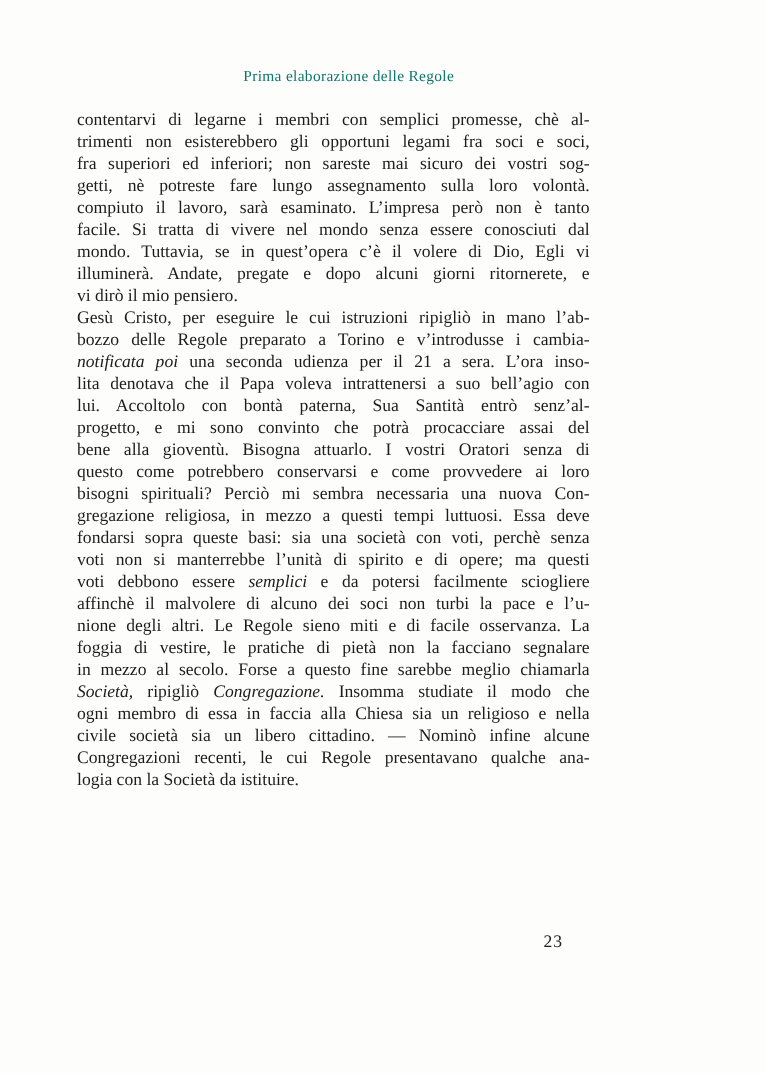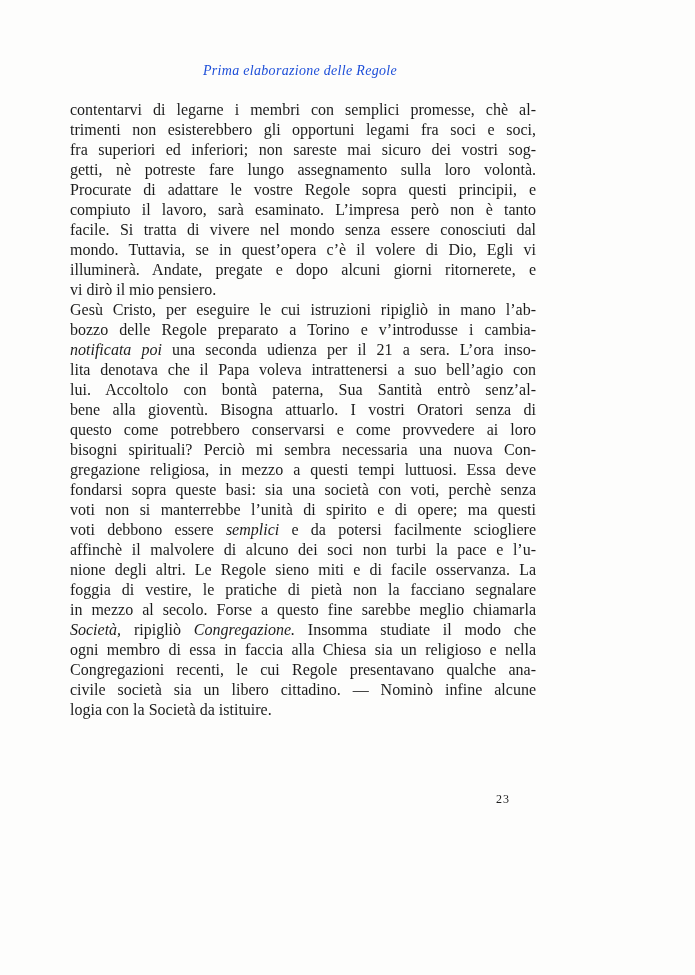--- a/index.html
+++ b/index.html
@@ -15,27 +15,26 @@
     inset: 0;
     width: 695px;
     height: 975px;
     background: #fdfdfc;
     color: #1c1c1c;
     font-family: "Liberation Serif", "DejaVu Serif", serif;
   }
   .running-head {
     position: absolute;
     top: 63px;
-    left: 67px;
+    left: 84px;
     width: 466px;
     text-align: center;
-    font-style: italic;
     font-size: 14px;
     letter-spacing: 0.3px;
-    color: #1d4ed8;
+    color: #0f766e;
     white-space: nowrap;
   }
   .text-block {
     position: absolute;
     top: 100px;
     left: 70px;
     width: 466px;
     font-size: 16px;
     line-height: 20px;
     color: #1c1c1c;
@@ -50,67 +49,67 @@
   }
   .line.para-end {
     text-align-last: left;
   }
   .line.first-indent {
     padding-left: 22px;
   }
   .it { font-style: italic; }
   .page-number {
     position: absolute;
-    top: 792px;
+    top: 848px;
     left: 486px;
     width: 34px;
     text-align: center;
-    font-size: 12px;
+    font-size: 16px;
     letter-spacing: 1px;
     color: #1c1c1c;
   }
 </style>
 </head>
 <body>
 
 <div class="page">
   <div class="running-head">Prima elaborazione delle Regole</div>
 
   <div class="text-block" id="text-block">
       <div class="paragraph">
         <div class="line"><span>contentarvi di legarne i membri con semplici promesse, chè al-</span></div>
         <div class="line"><span>trimenti non esisterebbero gli opportuni legami fra soci e soci,</span></div>
         <div class="line"><span>fra superiori ed inferiori; non sareste mai sicuro dei vostri sog-</span></div>
         <div class="line"><span>getti, nè potreste fare lungo assegnamento sulla loro volontà.</span></div>
-        <div class="line"><span>Procurate di adattare le vostre Regole sopra questi principii, e</span></div>
         <div class="line"><span>compiuto il lavoro, sarà esaminato. L’impresa però non è tanto</span></div>
         <div class="line"><span>facile. Si tratta di vivere nel mondo senza essere conosciuti dal</span></div>
         <div class="line"><span>mondo. Tuttavia, se in quest’opera c’è il volere di Dio, Egli vi</span></div>
         <div class="line"><span>illuminerà. Andate, pregate e dopo alcuni giorni ritornerete, e</span></div>
         <div class="line para-end"><span>vi dirò il mio pensiero.</span></div>
       </div>
       <div class="paragraph">
         <div class="line"><span>Gesù Cristo, per eseguire le cui istruzioni ripigliò in mano l’ab-</span></div>
         <div class="line"><span>bozzo delle Regole preparato a Torino e v’introdusse i cambia-</span></div>
         <div class="line"><span class="it">notificata poi </span><span>una seconda udienza per il 21 a sera. L’ora inso-</span></div>
         <div class="line"><span>lita denotava che il Papa voleva intrattenersi a suo bell’agio con</span></div>
         <div class="line"><span>lui. Accoltolo con bontà paterna, Sua Santità entrò senz’al-</span></div>
+        <div class="line"><span>progetto, e mi sono convinto che potrà procacciare assai del</span></div>
         <div class="line"><span>bene alla gioventù. Bisogna attuarlo. I vostri Oratori senza di</span></div>
         <div class="line"><span>questo come potrebbero conservarsi e come provvedere ai loro</span></div>
         <div class="line"><span>bisogni spirituali? Perciò mi sembra necessaria una nuova Con-</span></div>
         <div class="line"><span>gregazione religiosa, in mezzo a questi tempi luttuosi. Essa deve</span></div>
         <div class="line"><span>fondarsi sopra queste basi: sia una società con voti, perchè senza</span></div>
         <div class="line"><span>voti non si manterrebbe l’unità di spirito e di opere; ma questi</span></div>
         <div class="line"><span>voti debbono essere </span><span class="it">semplici</span><span> e da potersi facilmente sciogliere</span></div>
         <div class="line"><span>affinchè il malvolere di alcuno dei soci non turbi la pace e l’u-</span></div>
         <div class="line"><span>nione degli altri. Le Regole sieno miti e di facile osservanza. La</span></div>
         <div class="line"><span>foggia di vestire, le pratiche di pietà non la facciano segnalare</span></div>
         <div class="line"><span>in mezzo al secolo. Forse a questo fine sarebbe meglio chiamarla</span></div>
         <div class="line"><span class="it">Società,</span><span> ripigliò </span><span class="it">Congregazione.</span><span> Insomma studiate il modo che</span></div>
         <div class="line"><span>ogni membro di essa in faccia alla Chiesa sia un religioso e nella</span></div>
+        <div class="line"><span>civile società sia un libero cittadino. — Nominò infine alcune</span></div>
         <div class="line"><span>Congregazioni recenti, le cui Regole presentavano qualche ana-</span></div>
-        <div class="line"><span>civile società sia un libero cittadino. — Nominò infine alcune</span></div>
         <div class="line para-end"><span>logia con la Società da istituire.</span></div>
       </div>
     </div>
 
   <div class="page-number">23</div>
 </div>
 
 </body></html>

